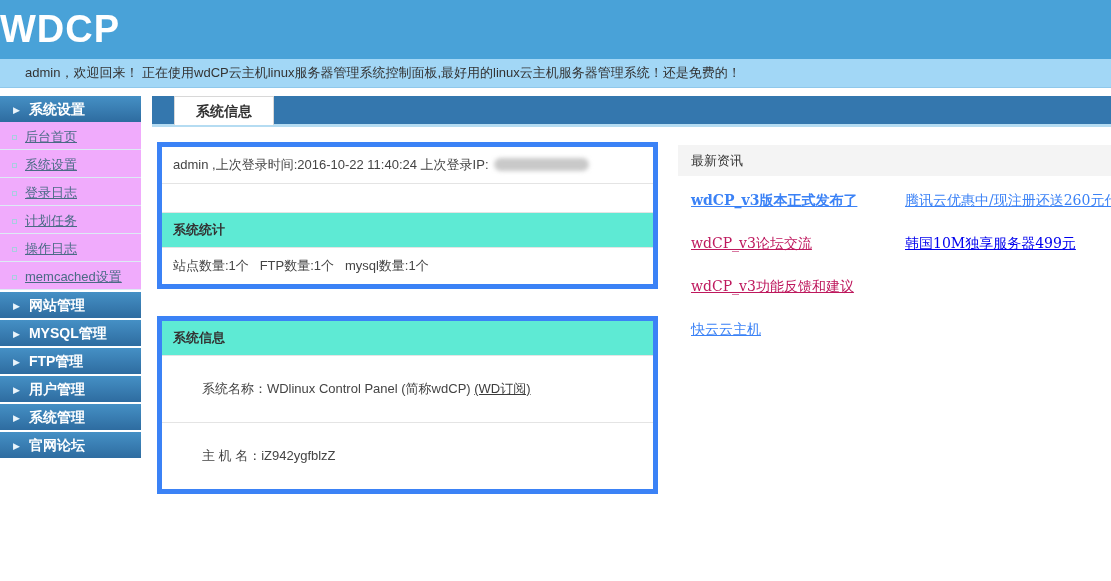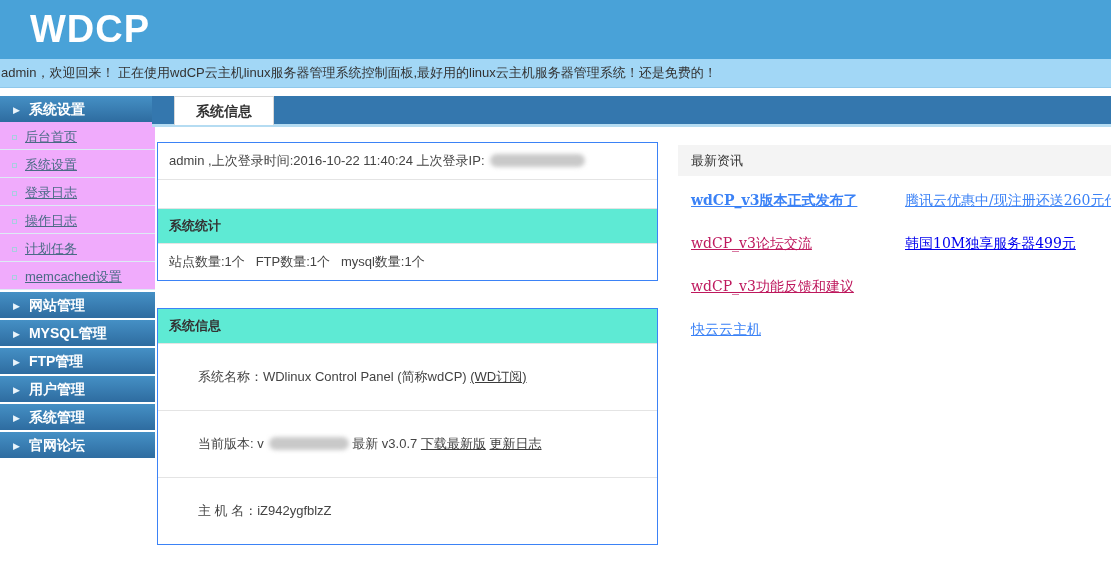--- a/index.html
+++ b/index.html
@@ -1,40 +1,40 @@
 <!DOCTYPE html>
 <html><head>
 <meta charset="utf-8">
 <style>
   * { margin:0; padding:0; box-sizing:border-box; }
   html,body { width:1111px; height:581px; overflow:hidden; }
   body { font-family:"Liberation Sans","DejaVu Sans",sans-serif; background:#fff; position:relative; color:#444; }
 
   
   .topbar { height:59px; background:#49A2D8; }
-  .logo { display:inline-block; padding-left:30px; line-height:59px; font-size:38px; font-weight:800; color:#fff; letter-spacing:1px; }
-  .welcome { height:29px; line-height:28px; background:#A2D7F6; border-bottom:1px solid #8FC8EB; padding-left:1px; font-size:13px; color:#333; }
+  .logo { display:inline-block; line-height:59px; font-size:38px; font-weight:800; color:#fff; letter-spacing:1px; }
+  .welcome { height:29px; line-height:28px; background:#A2D7F6; border-bottom:1px solid #8FC8EB; padding-left:25px; font-size:13px; color:#333; }
 
   
-  .sidebar { position:absolute; left:0; top:96px; width:155px; }
+  .sidebar { position:absolute; left:0; top:96px; width:141px; }
   .side-head { height:26px; line-height:26px; background:linear-gradient(#4590C5,#2E6CA0); color:#fff; font-weight:bold; font-size:14px; padding-left:13px; margin-top:2px; cursor:pointer; }
   .side-head:first-child { margin-top:0; }
   .arrow { display:inline-block; font-size:9px; margin-right:9px; vertical-align:1px; color:#E9F4FB; }
   .side-sub { list-style:none; background:#f0abfc; }
   .side-sub li { height:28px; line-height:28px; border-bottom:1px solid #DCEBF4; padding-left:12px; white-space:nowrap; }
   .sq { display:inline-block; width:5px; height:5px; border:1px solid #A9CCE0; margin-right:8px; vertical-align:1px; }
   .side-sub a { color:#4A6B85; text-decoration:underline; font-size:13px; cursor:pointer; }
 
   
   .main { position:absolute; left:152px; top:96px; width:959px; }
   .tabbar { height:31px; background:#3477AE; border-bottom:3px solid #B5DCF2; position:relative; }
   .tab { position:absolute; left:22px; bottom:-1px; background:#fff; border:1px solid #D8D8D8; border-bottom:none; height:29px; line-height:29px; padding:0 21px; font-weight:bold; font-size:14px; color:#333; cursor:pointer; }
 
   .content { margin:15px 0 0 5px; width:501px; }
-  .box { border:1px solid #3b82f6; background:#fff; font-size:13px; }
+  .box { border:5px solid #3b82f6; background:#fff; font-size:13px; }
   .box .row { padding:9px 11px; border-top:1px solid #E4E4E4; white-space:pre-wrap; }
   .box .row:first-child { border-top:none; }
   .sec-head { background:#5eead4; font-weight:bold; padding:8px 11px; border-top:1px solid #E4E4E4; color:#333; }
   .box .sec-head:first-child { border-top:none; }
   .empty-row { height:29px; border-top:1px solid #E4E4E4; }
   .box2 { margin-top:27px; }
 
   .box a { color:#3c3c3c; text-decoration:underline; cursor:pointer; }
 
   .blur { display:inline-block; vertical-align:-2px; height:13px; background:#C9C9C9; border-radius:7px; filter:blur(2px); margin-left:5px; }
@@ -61,22 +61,22 @@
 <div class="welcome">admin，欢迎回来！ 正在使用wdCP云主机linux服务器管理系统控制面板,最好用的linux云主机服务器管理系统！还是免费的！</div>
 
 <div class="sidebar">
   <div class="side-head">
     <span class="arrow">▶</span><span>系统设置</span>
   </div>
   <ul class="side-sub">
     <li><span class="sq"></span><a>后台首页</a></li>
     <li><span class="sq"></span><a>系统设置</a></li>
     <li><span class="sq"></span><a>登录日志</a></li>
+    <li><span class="sq"></span><a>计划任务</a></li>
     <li><span class="sq"></span><a>操作日志</a></li>
-    <li><span class="sq"></span><a>计划任务</a></li>
     <li><span class="sq"></span><a>memcached设置</a></li>
   </ul>
   <div class="side-head">
     <span class="arrow">▶</span><span>网站管理</span>
   </div>
   <div class="side-head">
     <span class="arrow">▶</span><span>MYSQL管理</span>
   </div>
   <div class="side-head">
     <span class="arrow">▶</span><span>FTP管理</span>
@@ -105,23 +105,20 @@
       <div class="sec-head">系统统计</div>
       <div class="row">站点数量:1个   FTP数量:1个   mysql数量:1个</div>
     </div>
 
     <div class="box box2">
       <div class="sec-head">系统信息</div>
       <div class="row">
         <span>系统名称：</span><span>WDlinux Control Panel (简称wdCP) </span><a>(WD订阅)</a>
       </div>
       <div class="row">
-        <span>当前版本: v</span><span class="blur w80"></span><span> 最新 v3.0.7 </span><a>下载最新版</a><span> </span><a>更新日志</a>
-      </div>
-      <div class="row">
         <span>主 机 名：</span><span>iZ942ygfblzZ</span>
       </div>
 
     </div>
   </div>
 </div>
 
 <div class="news">
   <div class="news-head">最新资讯</div>
   <div class="news-body">

